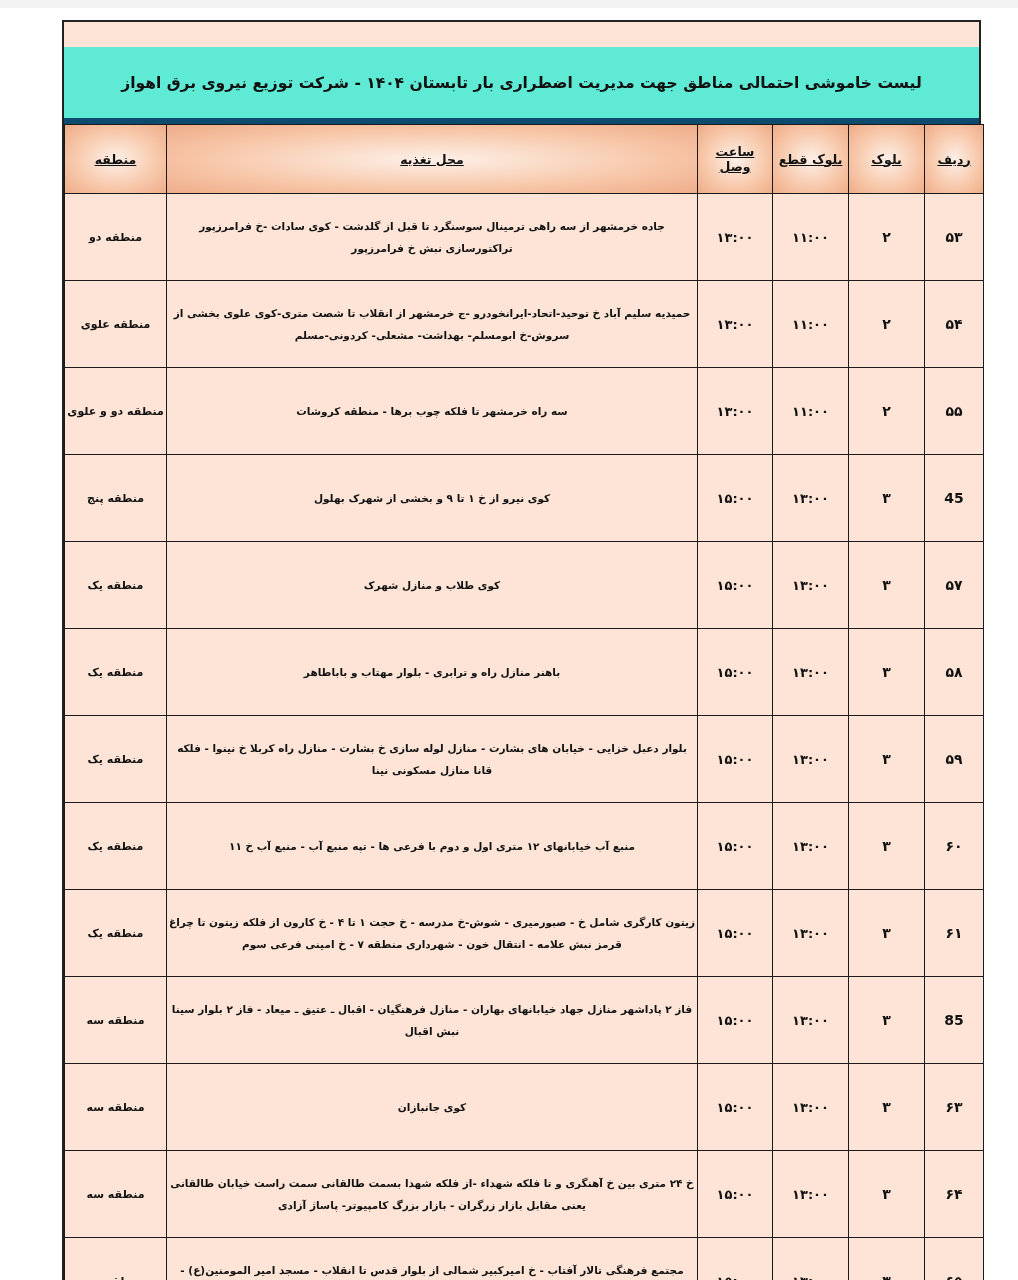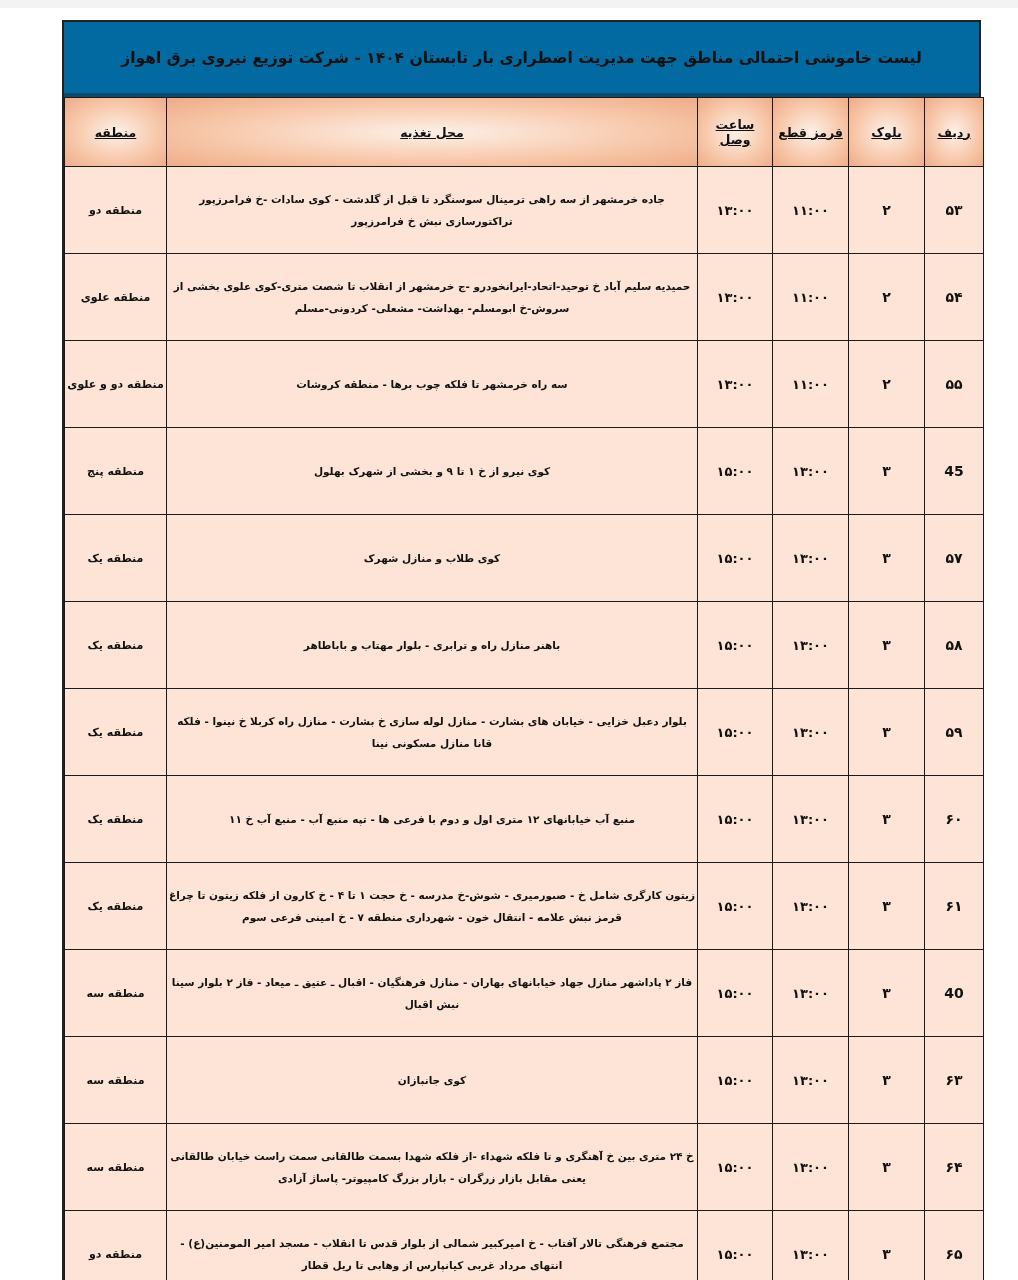--- a/index.html
+++ b/index.html
@@ -6,22 +6,22 @@
   body {
     width: 1018px; height: 1280px; background: #ffffff; position: relative; overflow: hidden;
     font-family: "DejaVu Sans", sans-serif;
   }
   .topbar { position: absolute; left: 0; top: 0; width: 1018px; height: 8px; background: #f3f3f3; }
   .sheet {
     position: absolute; left: 62px; top: 20px; width: 919px;
     border: 2px solid #222; box-sizing: border-box; background: #fde4d6;
   }
   .title-box {
-    height: 71px; background: #0369a1; border-bottom: 4px solid #0c4a6e;
-    direction: rtl; text-align: center; display: flex; flex-direction: column; justify-content: center;
+    height: 71px; background: #5eead4; border-bottom: 6px solid #0c4a6e;
+    direction: rtl; text-align: center; display: flex; flex-direction: column; justify-content: center; margin-top: 25px;
   }
   .title-line { font-weight: bold; font-size: 15.5px; color: #111; line-height: 30px; }
   table { border-collapse: collapse; width: 100%; table-layout: fixed; direction: rtl; }
   th, td { border: 1.5px solid #1a1a1a; text-align: center; vertical-align: middle; color: #111; }
   th {
     height: 66px; font-size: 12.5px; font-weight: bold;
     background: radial-gradient(ellipse at center, #fdf0e8 0%, #f7c7a9 60%, #eeac88 100%);
     text-decoration: underline;
   }
   td { height: 84px; font-size: 11px; font-weight: bold; background: #fde4d6; }
@@ -52,21 +52,21 @@
         <col class="c-block">
         <col class="c-cut">
         <col class="c-conn">
         <col class="c-desc">
         <col class="c-zone">
     </colgroup>
     <thead>
       <tr>
         <th>ردیف</th>
         <th>بلوک</th>
-        <th>قرمز قطع</th>
+        <th>بلوک قطع</th>
         <th>ساعت وصل</th>
         <th>محل تغذیه</th>
         <th>منطقه</th>
       </tr>
     </thead>
     <tbody id="rows">
         <tr>
           <td class="num">۵۳</td>
           <td class="num">۲</td>
           <td class="time">۱۱:۰۰</td>
@@ -132,21 +132,21 @@
         </tr>
         <tr>
           <td class="num">۶۱</td>
           <td class="num">۳</td>
           <td class="time">۱۳:۰۰</td>
           <td class="time">۱۵:۰۰</td>
           <td class="desc">زیتون کارگری شامل خ - صبورمیری - شوش-خ مدرسه - خ حجت ۱ تا ۴ - خ کارون از فلکه زیتون تا چراغ قرمز نبش علامه - انتقال خون - شهرداری منطقه ۷ - خ امینی فرعی سوم</td>
           <td class="zone">منطقه یک</td>
         </tr>
         <tr>
-          <td class="num">40</td>
+          <td class="num">85</td>
           <td class="num">۳</td>
           <td class="time">۱۳:۰۰</td>
           <td class="time">۱۵:۰۰</td>
           <td class="desc">فاز ۲ پاداشهر منازل جهاد خیابانهای بهاران - منازل فرهنگیان - اقبال ـ عتیق ـ میعاد - فاز ۲ بلوار سینا نبش اقبال</td>
           <td class="zone">منطقه سه</td>
         </tr>
         <tr>
           <td class="num">۶۳</td>
           <td class="num">۳</td>
           <td class="time">۱۳:۰۰</td>

